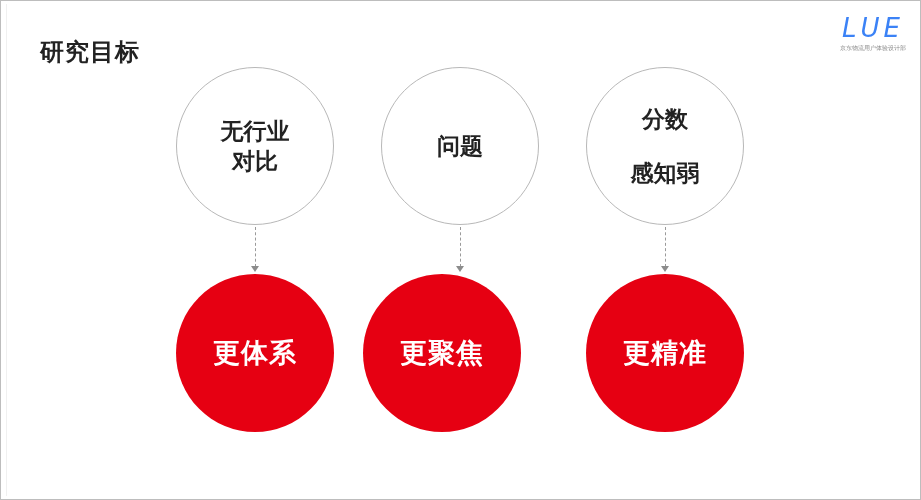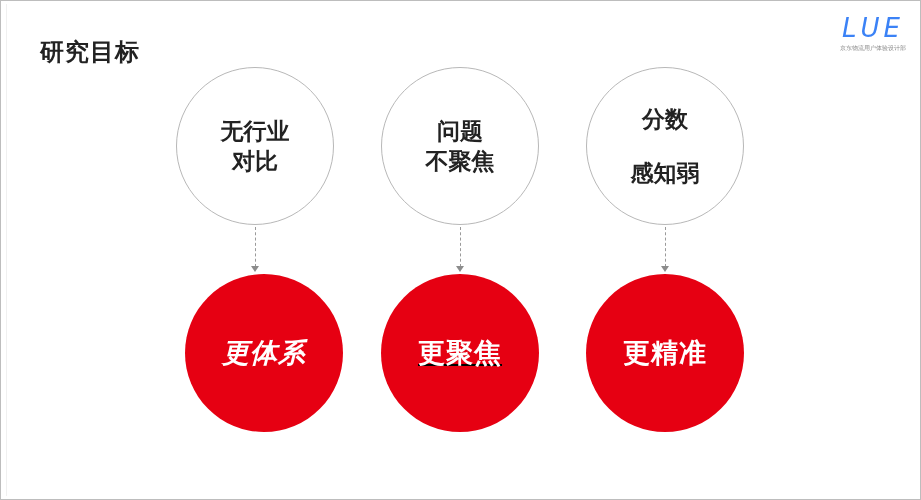--- a/index.html
+++ b/index.html
@@ -71,31 +71,30 @@
   <div class="logo-mark">LUE</div>
   <div class="logo-sub">京东物流用户体验设计部</div>
 </div>
 
 <div class="circle outline" style="left:176px;">
   <div class="txt">无行业</div>
   <div class="txt">对比</div>
 </div>
 <div class="connector" style="left:255px;"></div>
 <div class="arrowhead" style="left:251px;"></div>
-<div class="circle filled" style="left:185px;font-style:italic;">
+<div class="circle filled" style="left:176px;">
   <div class="txt">更体系</div>
 </div>
 
 <div class="circle outline" style="left:381px;">
   <div class="txt">问题</div>
-  <div class="txt">不聚焦</div>
 </div>
 <div class="connector" style="left:460px;"></div>
 <div class="arrowhead" style="left:456px;"></div>
-<div class="circle filled" style="left:381px;text-decoration:underline;">
+<div class="circle filled" style="left:363px;">
   <div class="txt">更聚焦</div>
 </div>
 
 <div class="circle outline" style="left:586px;gap:24px;">
   <div class="txt">分数</div>
   <div class="txt">感知弱</div>
 </div>
 <div class="connector" style="left:665px;"></div>
 <div class="arrowhead" style="left:661px;"></div>
 <div class="circle filled" style="left:586px;align-items:center;">

